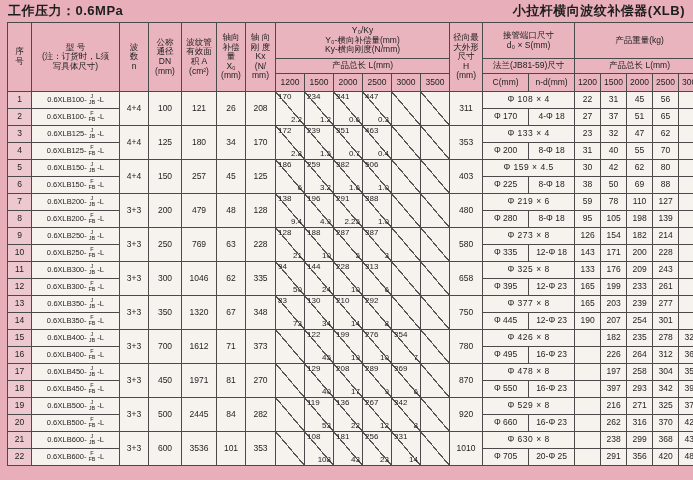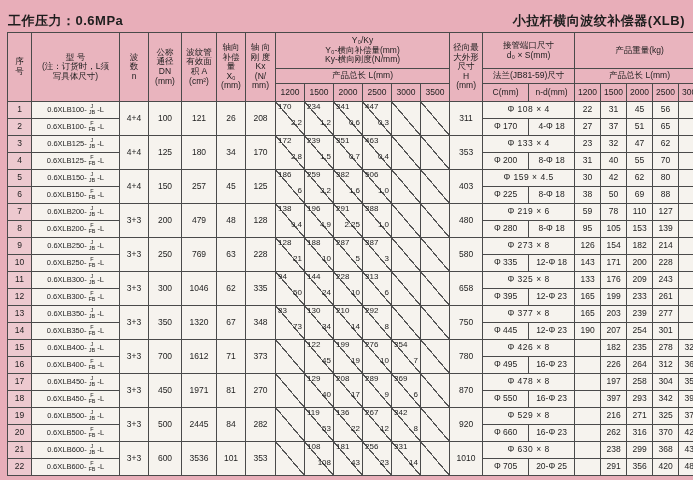--- a/index.html
+++ b/index.html
@@ -8,21 +8,21 @@
   }
   *{box-sizing:border-box;margin:0;padding:0}
   html,body{width:693px;height:480px;overflow:hidden}
   body{
     background:var(--page-bg);
     font-family:"Liberation Sans","DejaVu Sans",sans-serif;
     color:var(--ink);
   }
   .titlebar{
     display:flex;justify-content:space-between;align-items:flex-start;
-    padding:12px 8px 2px 8px;font-weight:bold;font-size:13px;letter-spacing:.5px;
+    padding:2px 8px 2px 8px;font-weight:bold;font-size:13px;letter-spacing:.5px;
   }
   .tblwrap{padding:0 7px}
   table{
     border-collapse:collapse;table-layout:fixed;width:679px;
     background:var(--cell-bg);
   }
   th,td{
     border:1px solid var(--line);
     font-size:8.5px;line-height:1.12;text-align:center;vertical-align:middle;
     padding:0 1px;overflow:hidden;color:var(--ink);
@@ -41,21 +41,21 @@
   .stk{display:inline-flex;flex-direction:column;align-items:center;
        font-size:5.5px;line-height:1.05;vertical-align:middle;margin:0 2px;font-weight:normal}
   td.lat{position:relative;padding:0}
   td.lat .slash{
     position:absolute;inset:0;
     background:linear-gradient(to right top,
       transparent calc(50% - .6px), #555 calc(50% - .6px),
       #555 calc(50% + .6px), transparent calc(50% + .6px));
   }
   td.lat .lt{position:absolute;top:1px;left:2px;font-size:8px}
-  td.lat .lb{position:absolute;bottom:7px;right:2px;font-size:8px}
+  td.lat .lb{position:absolute;bottom:0;right:2px;font-size:8px}
   td.port{letter-spacing:.5px}
 </style>
 </head>
 <body>
 
 <div class="titlebar">
   <span>工作压力：0.6MPa</span>
   <span>小拉杆横向波纹补偿器(XLB)</span>
 </div>
 
@@ -371,21 +371,21 @@
         <tr>
           <td class="seq">8</td>
           <td class="model">0.6XLB200-<span class="stk">
               <span>F</span>
               <span>FB</span>
             </span>-L</td>
           <td>Φ 280</td>
           <td>8-Φ 18</td>
           <td>95</td>
           <td>105</td>
-          <td>153</td>
+          <td>198</td>
           <td>139</td>
           <td></td>
         </tr>
         <tr>
           <td class="seq">9</td>
           <td class="model">0.6XLB250-<span class="stk">
               <span>J</span>
               <span>JB</span>
             </span>-L</td>
           <td rowspan="2">3+3</td>

